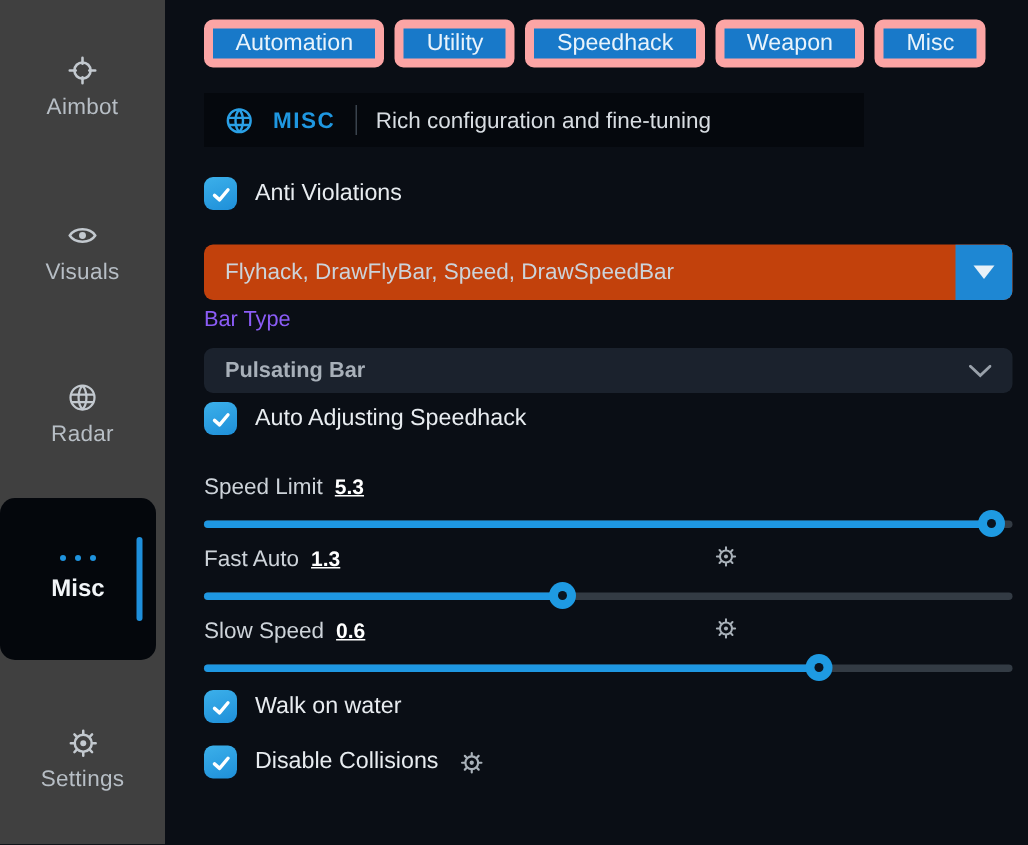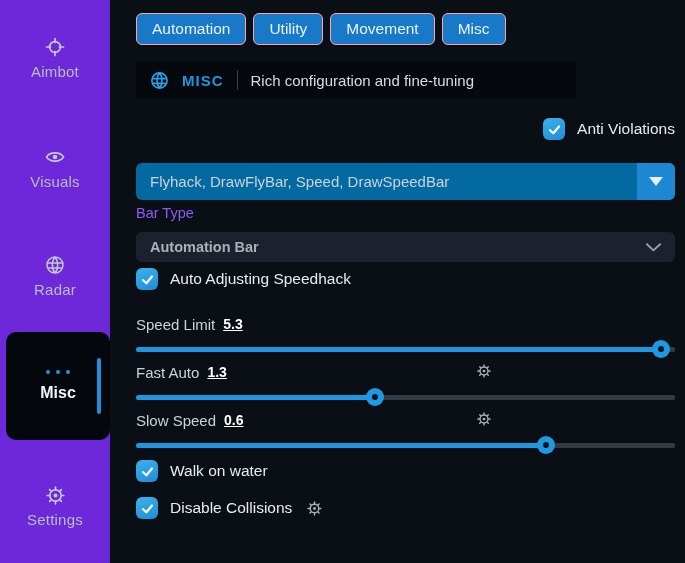--- a/index.html
+++ b/index.html
@@ -1,58 +1,58 @@
 <!DOCTYPE html>
 <html><head>
 <meta charset="utf-8">
 <style>
   * { margin:0; padding:0; box-sizing:border-box; }
   html,body { background:#0a0e15; }
   body { font-family:"Liberation Sans","DejaVu Sans",sans-serif; }
   .app { position:relative; width:685px; height:563px; background:#0a0e15; overflow:hidden; display:flex; }
 
   
-  .sidebar { width:110px; flex:0 0 110px; background:#6d28d9; display:flex; flex-direction:column; align-items:flex-end; }
+  .sidebar { width:110px; flex:0 0 110px; background:#404040; display:flex; flex-direction:column; align-items:flex-start; }
   .side-item { display:flex; flex-direction:column; align-items:center; gap:5px; cursor:pointer; width:100%; }
   .side-item .icn { color:#c3c9cf; height:22px; display:flex; align-items:center; justify-content:center; }
   .side-item .lbl { color:#b7bec5; font-size:15px; letter-spacing:.2px; }
   .si-aimbot { margin-top:36px; }
   .si-visuals { margin-top:66px; }
   .si-radar { margin-top:64px; }
   .si-settings { margin-top:44px; }
   .misc-card { margin-top:34px; position:relative; width:104px; height:108px; background:#04070c; border-radius:10px;
                display:flex; flex-direction:column; align-items:center; justify-content:center; gap:10px; cursor:pointer; }
   .misc-card .dots { display:flex; gap:6px; }
   .misc-card .dots i { width:4px; height:4px; border-radius:50%; background:#1f93dd; display:block; }
   .misc-card .lbl { color:#f2f5f8; font-weight:bold; font-size:16px; }
   .misc-card .accent { position:absolute; right:9px; top:26px; width:4px; height:56px; border-radius:2px; background:#1e8fdb; }
 
   
   .main { flex:1; padding:13px 10px 0 26px; }
 
   .tabs { display:flex; gap:7px; margin-bottom:17px; }
-  .tab { height:32px; padding:0 15px; display:flex; align-items:center; background:#1879c9; border:1px solid #fca5a5;
+  .tab { height:32px; padding:0 15px; display:flex; align-items:center; background:#1879c9; border:6px solid #fca5a5;
          border-radius:6px; color:#e8f3fb; font-size:15.5px; cursor:pointer; white-space:nowrap; }
 
   .headerbar { width:440px; height:36px; background:#05080d; display:flex; align-items:center; gap:13px; padding:0 14px; margin-bottom:19px; }
   .headerbar .title { color:#1f97e0; font-weight:bold; font-size:15px; letter-spacing:1px; }
   .headerbar .vdiv { width:1px; height:20px; background:#3a434d; }
   .headerbar .subtitle { color:#d8dde2; font-size:15px; }
 
   .check-row { display:flex; align-items:center; gap:12px; height:24px; cursor:pointer; }
   .checkbox { width:22px; height:22px; border-radius:6px; background:#1c2430; flex:0 0 22px;
               display:flex; align-items:center; justify-content:center; }
   .checkbox svg { display:none; }
   .checkbox.checked { background:linear-gradient(160deg,#3cb0ea,#1e8fd9); }
   .checkbox.checked svg { display:block; }
   .check-row .lbl { color:#e8ecf0; font-size:15.5px; }
   .row-gear { color:#a9b1b9; display:flex; align-items:center; cursor:pointer; margin-left:2px; }
 
-  .mb-av { margin-bottom:22px;justify-content:flex-end; }
-  .multiselect { width:100%; height:37px; background:#0369a1; border-radius:6px; display:flex; align-items:center;
+  .mb-av { margin-bottom:22px; }
+  .multiselect { width:100%; height:37px; background:#c2410c; border-radius:6px; display:flex; align-items:center;
                  overflow:hidden; margin-bottom:5px; cursor:pointer; }
   .multiselect .value { flex:1; color:#ccd3da; font-size:15px; padding:0 14px; white-space:nowrap; }
   .ms-btn { width:38px; height:37px; background:#1e87d3; display:flex; align-items:center; justify-content:center; cursor:pointer; }
   .tri-down { width:0; height:0; border-left:7px solid transparent; border-right:7px solid transparent; border-top:9px solid #e8f1f8; }
 
   .field-label { color:#8b5cf6; font-size:14.5px; height:18px; margin-bottom:9px; }
   .select { width:100%; height:30px; background:#1b222d; border-radius:6px; display:flex; align-items:center;
             justify-content:space-between; padding:0 14px; margin-bottom:5px; cursor:pointer; }
   .select .value { color:#a8b0b9; font-size:14.5px; font-weight:bold; }
   .select .chev { color:#99a1aa; display:flex; align-items:center; }
@@ -130,21 +130,22 @@
       </span>
       <span class="lbl">Settings</span>
     </div>
   </aside>
 
   <main class="main">
 
     <div class="tabs">
       <div class="tab">Automation</div>
       <div class="tab">Utility</div>
-      <div class="tab">Movement</div>
+      <div class="tab">Speedhack</div>
+      <div class="tab">Weapon</div>
       <div class="tab">Misc</div>
     </div>
 
     <div class="headerbar">
       <span style="display:flex;">
         <svg width="19" height="19" viewBox="0 0 20 20" fill="none" stroke="#2aa0e6" stroke-width="1.7">
           <circle cx="10" cy="10" r="8"></circle>
           <path d="M10 2 C6.5 6 6.5 14 10 18 M10 2 C13.5 6 13.5 14 10 18 M2.3 8 h15.4 M2.8 13 h14.4"></path>
         </svg>
       </span>
@@ -164,21 +165,21 @@
 
     <div class="multiselect">
       <span class="value">Flyhack, DrawFlyBar, Speed, DrawSpeedBar</span>
       <span class="ms-btn">
         <span class="tri-down"></span>
       </span>
     </div>
 
     <div class="field-label">Bar Type</div>
     <div class="select">
-      <span class="value">Automation Bar</span>
+      <span class="value">Pulsating Bar</span>
       <span class="chev">
         <svg width="15" height="9" viewBox="0 0 16 9" fill="none" stroke="currentColor" stroke-width="2" stroke-linecap="round">
             <path d="M1 1l7 6.5L15 1"></path>
           </svg>
       </span>
     </div>
 
     <div class="check-row mb-aas">
       <span class="checkbox checked">
         <svg width="15" height="15" viewBox="0 0 20 20" fill="none" stroke="#ffffff" stroke-width="3" stroke-linecap="round" stroke-linejoin="round">

